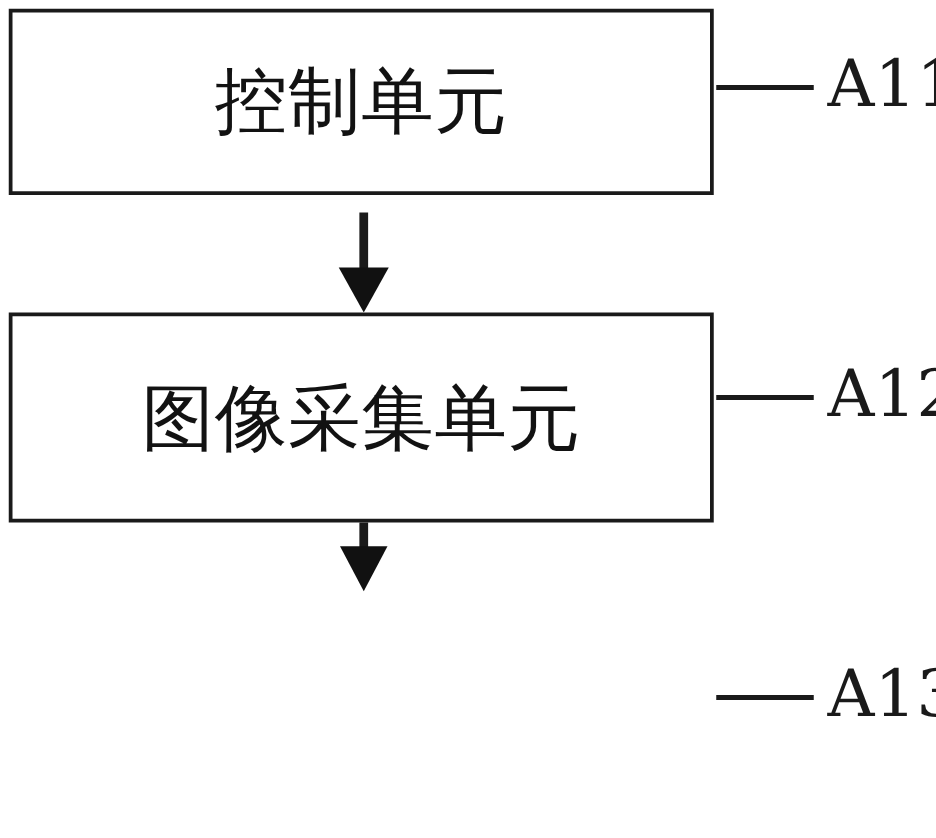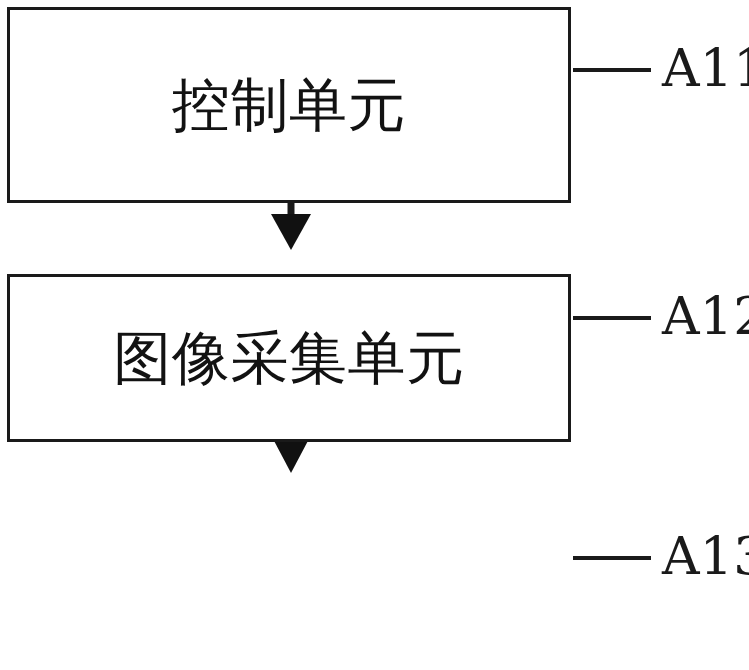--- a/index.html
+++ b/index.html
@@ -43,33 +43,32 @@
     font-weight: 400;
     line-height: 1.18;
     letter-spacing: 0.01em;
     white-space: pre-line;
   }
 
   #box-control {
     left: 7px;
     top: 7px;
     width: 564px;
-    height: 196px;
+    height: 149px;
     text-align: center;
   }
   #box-control .node-label {
     font-size: 58px;
   }
 
   #box-capture {
     left: 7px;
     top: 250px;
     width: 564px;
     height: 168px;
-    margin-top: 24px;
   }
   #box-capture .node-label {
     font-size: 58px;
   }
 
   #box-biorecog {
     left: 7px;
     top: 473px;
     width: 564px;
     height: 190px;

